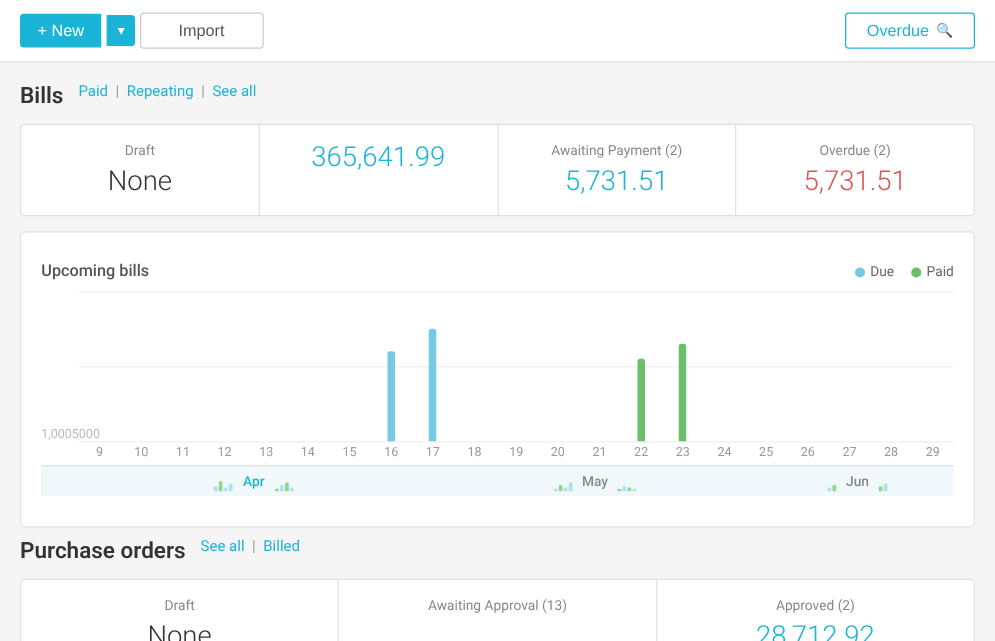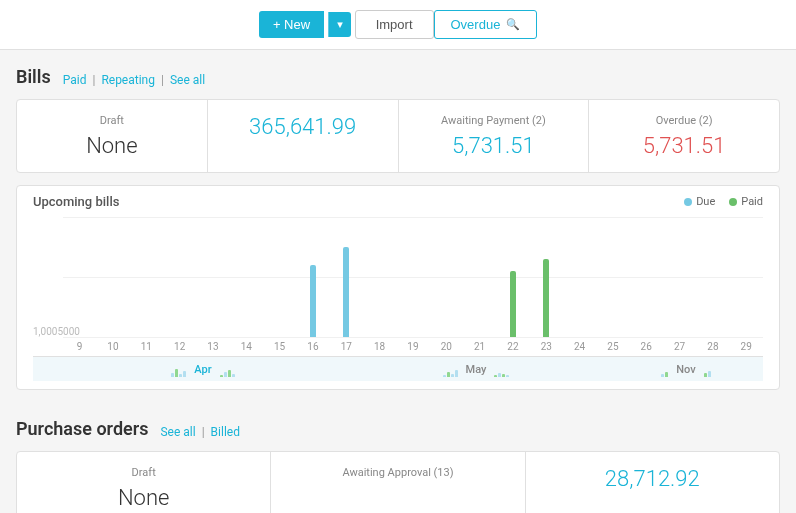--- a/index.html
+++ b/index.html
@@ -12,21 +12,21 @@
       min-height: 513px;
     }
 
     
     .toolbar {
       background: #fff;
       border-bottom: 1px solid #e0e0e0;
       padding: 10px 16px;
       display: flex;
       align-items: center;
-      justify-content: center;
+      justify-content: space-between;
     }
     .toolbar-left { display: flex; gap: 4px; align-items: center; }
     .btn-new {
       background: #1ab4d7;
       color: #fff;
       border: none;
       padding: 6px 14px;
       border-radius: 3px 0 0 3px;
       cursor: pointer;
       font-size: 13px;
@@ -39,21 +39,21 @@
       border-left: 1px solid rgba(255,255,255,0.3);
       padding: 6px 8px;
       border-radius: 0 3px 3px 0;
       cursor: pointer;
       font-size: 11px;
     }
     .btn-import {
       background: #fff;
       color: #555;
       border: 1px solid #ccc;
-      padding: 6px 20px;
+      padding: 6px 30px;
       border-radius: 3px;
       cursor: pointer;
       font-size: 13px;
     }
     .btn-search {
       background: #fff;
       color: #1ab4d7;
       border: 1px solid #1ab4d7;
       padding: 6px 16px;
       border-radius: 3px;
@@ -63,21 +63,21 @@
       align-items: center;
       gap: 6px;
     }
 
     
     .main { padding: 16px; }
 
     
     .section-header {
       display: flex;
-      align-items: flex-end;
+      align-items: flex-start;
       margin-bottom: 12px;
       gap: 8px;
     }
     .section-title {
       font-size: 18px;
       font-weight: 600;
       color: #333;
     }
     .section-nav { display: flex; align-items: center; gap: 0; margin-left: 4px; }
     .section-nav a {
@@ -115,22 +115,22 @@
       color: #333;
     }
     .stat-value.blue { color: #1ab4d7; }
     .stat-value.red { color: #e05252; }
 
     
     .chart-section {
       background: #fff;
       border: 1px solid #e0e0e0;
       border-radius: 4px;
-      margin-bottom: 28px;
-      padding: 8px 16px;
+      margin-bottom: 8px;
+      padding: 24px 16px;
     }
     .chart-header {
       display: flex;
       justify-content: space-between;
       align-items: center;
       margin-bottom: 8px;
     }
     .chart-title { font-size: 13px; color: #555; font-weight: 500; }
     .chart-legend { display: flex; gap: 14px; align-items: center; }
     .legend-item { display: flex; align-items: center; gap: 4px; font-size: 11px; color: #666; }
@@ -415,21 +415,21 @@
             <div class="month-mini-bar" style="height: 4px;"></div>
             <div class="month-mini-bar green" style="height: 3px;"></div>
             <div class="month-mini-bar" style="height: 2px;"></div>
           </div>
         </div>
         <div class="month-section" style="width: 22%;">
           <div class="month-mini-bars">
             <div class="month-mini-bar" style="height: 3px;"></div>
             <div class="month-mini-bar green" style="height: 5px;"></div>
           </div>
-          <span class="month-label inactive">Nov</span>
+          <span class="month-label inactive">Jun</span>
           <div class="month-mini-bars">
             <div class="month-mini-bar green" style="height: 4px;"></div>
             <div class="month-mini-bar" style="height: 6px;"></div>
           </div>
         </div>
       </div>
   </div>
 
   <div class="section-header">
     <span class="section-title">Purchase orders</span>
@@ -442,17 +442,18 @@
 
   <div class="po-stats-row">
     <div class="po-stat-card">
       <div class="stat-label">Draft</div>
       <div class="stat-value">None</div>
     </div>
     <div class="po-stat-card">
       <div class="stat-label">Awaiting Approval (13)</div>
     </div>
     <div class="po-stat-card">
+      <div class="stat-label">Approved (2)</div>
       <div class="stat-value blue">28,712.92</div>
     </div>
   </div>
 
 </div>
 
 </body></html>

